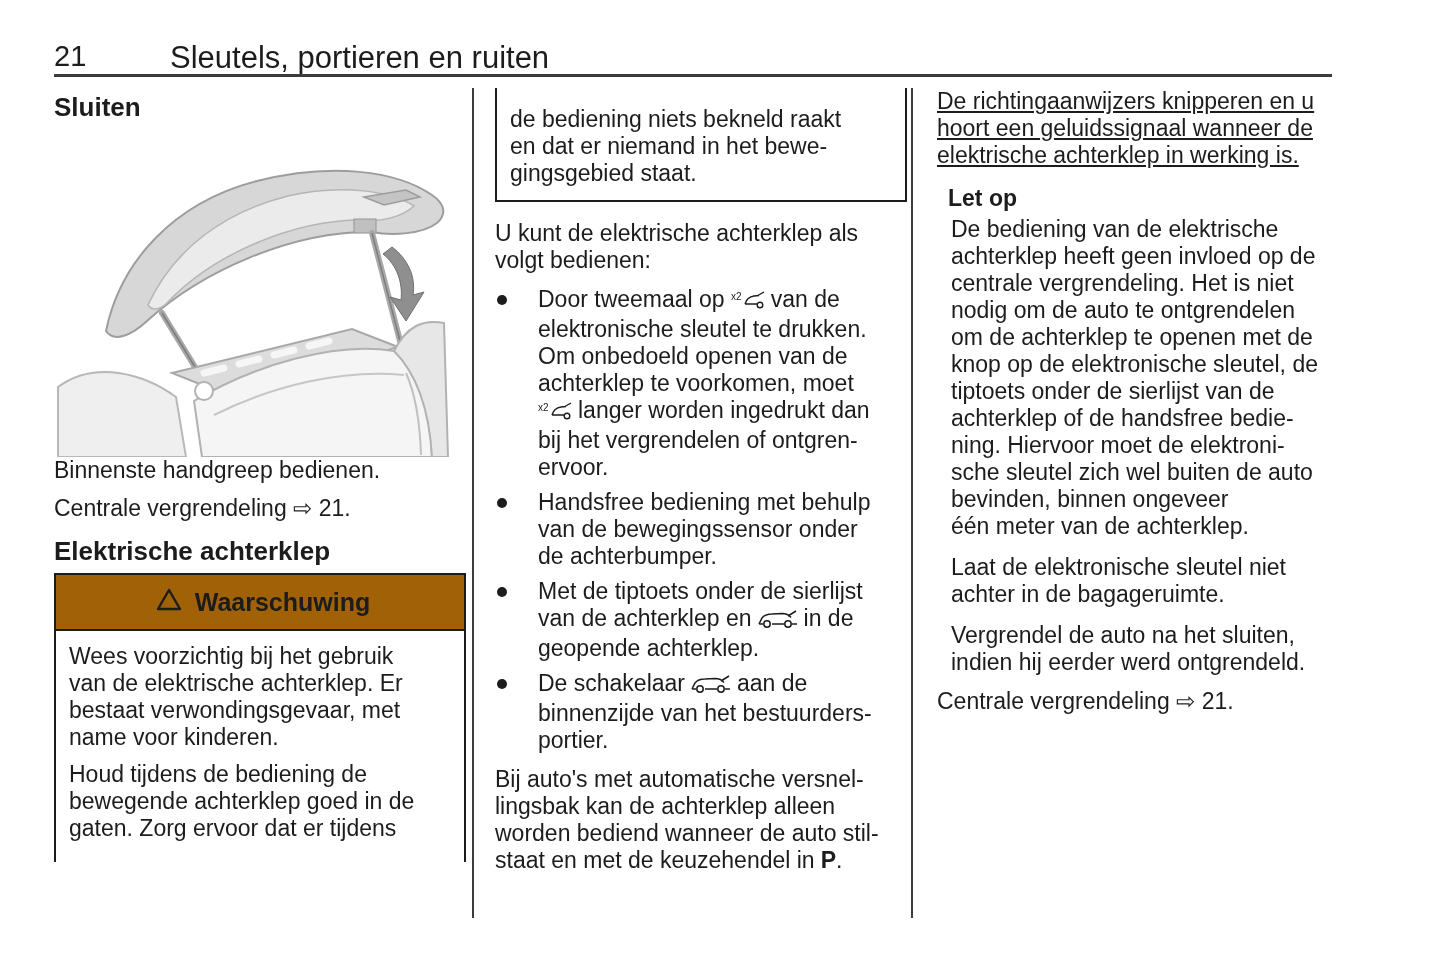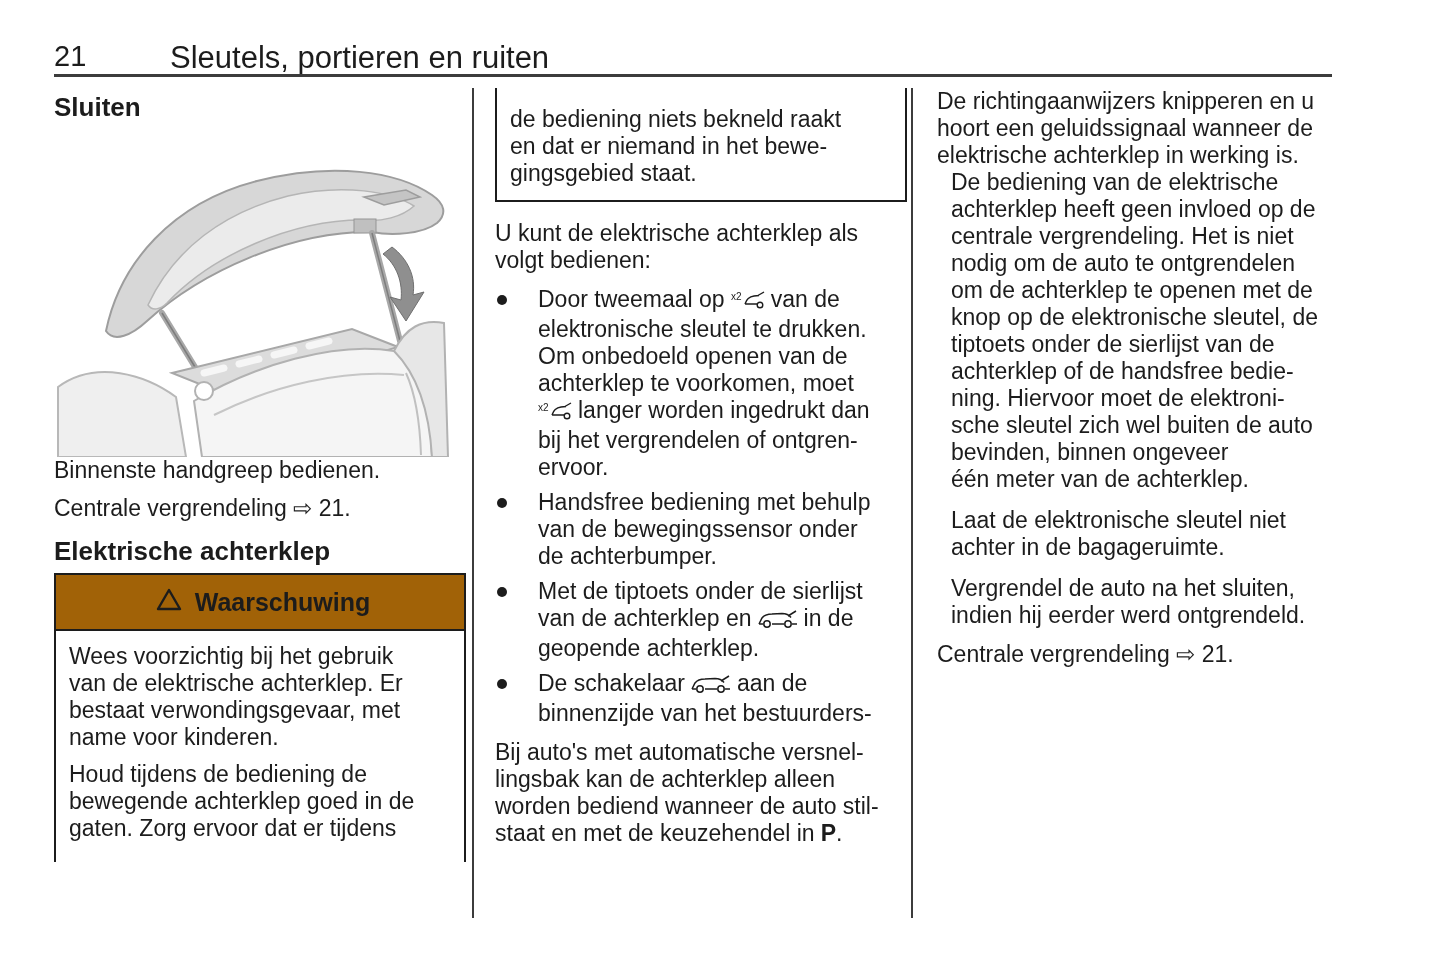--- a/index.html
+++ b/index.html
@@ -188,38 +188,40 @@
         <span class="dotcell">
             <i></i>
           </span>
         <div class="btext">
           <div class="line"><span>De schakelaar</span><span class="icon"><svg width="40" height="20" viewBox="0 0 40 20">
                   <path d="M1,15 l3,-6 q3,-4 10,-4 l10,-0.5 q6,0 9,4 M30,7 l8,-5 M1,15 h4 M14,15 h12 M34,15 h5" fill="none" stroke="#1c1c1c" stroke-width="1.5"></path>
                   <circle cx="9" cy="15" r="3.2" fill="none" stroke="#1c1c1c" stroke-width="1.5"></circle>
                   <circle cx="30" cy="15" r="3.2" fill="none" stroke="#1c1c1c" stroke-width="1.5"></circle>
                 </svg></span><span>aan de</span></div>
           <div class="line">binnenzijde van het bestuurders-</div>
+          <div class="line">portier.</div>
         </div>
       </li>
     </ul>
 
     <div class="outro">
       <div class="line">Bij auto's met automatische versnel-</div>
       <div class="line">lingsbak kan de achterklep alleen</div>
       <div class="line">worden bediend wanneer de auto stil-</div>
       <div class="line"><span>staat en met de keuzehendel in</span><span class="boldP">P</span><span>.</span></div>
     </div>
   </section>
 
   <section class="col col-right">
-    <p class="body pre" style="margin:0;">De richtingaanwijzers knipperen en u
+    <p class="body pre" style="margin:0;text-decoration:underline;">De richtingaanwijzers knipperen en u
 hoort een geluidssignaal wanneer de
 elektrische achterklep in werking is.</p>
 
     <div class="letop">
+      <h3>Let op</h3>
       <p class="pre">De bediening van de elektrische
 achterklep heeft geen invloed op de
 centrale vergrendeling. Het is niet
 nodig om de auto te ontgrendelen
 om de achterklep te openen met de
 knop op de elektronische sleutel, de
 tiptoets onder de sierlijst van de
 achterklep of de handsfree bedie-
 ning. Hiervoor moet de elektroni-
 sche sleutel zich wel buiten de auto

